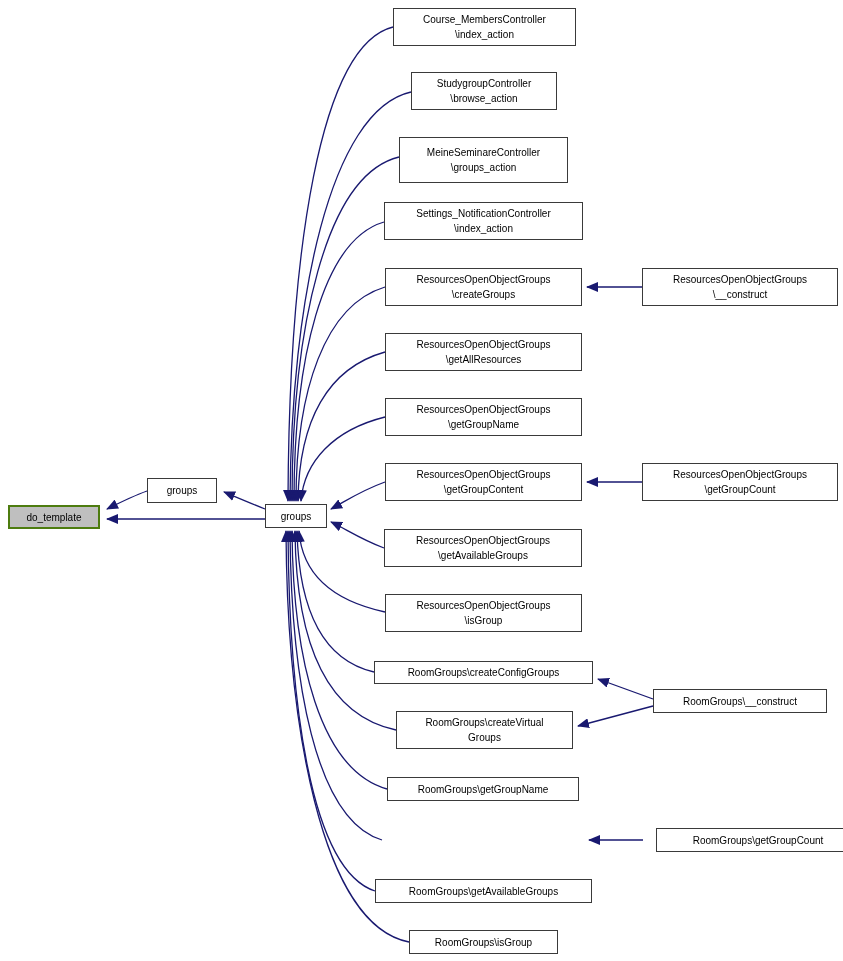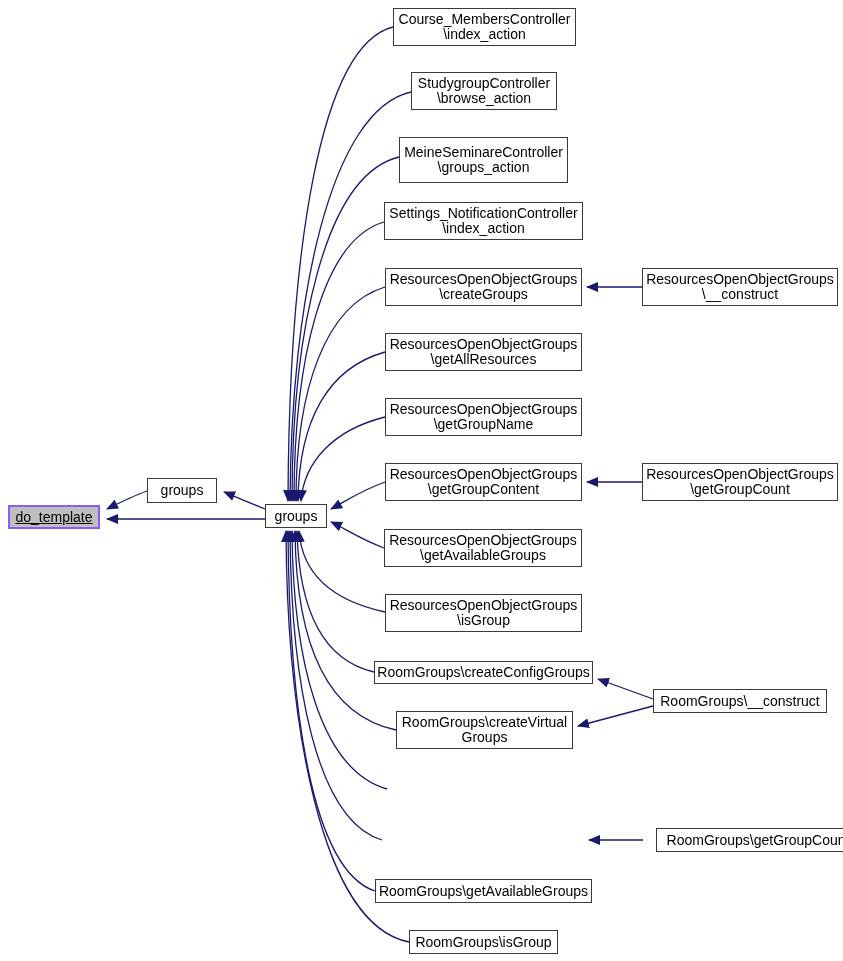--- a/index.html
+++ b/index.html
@@ -10,34 +10,33 @@
     font-family:"Liberation Sans", sans-serif;
     overflow:hidden;
   }
   #edges{position:absolute;left:0;top:0;width:843px;height:961px;}
   .node{
     position:absolute;
     box-sizing:border-box;
     background:#ffffff;
     border:1px solid #3a3a3a;
     color:#000000;
-    font-size:14px;
+    font-size:10px;
     line-height:15px;
     display:flex;
     align-items:center;
     justify-content:center;
     text-align:center;
     white-space:pre-line;
     cursor:pointer;
   }
   .node.focus{
     background:#bfbfbf;
-    border:2px solid #8b5cf6;
+    border:2px solid #4d7c0f;
     cursor:default;
-    text-decoration:underline;
   }
   path.edge{
     fill:none;
     stroke:#191970;
     stroke-width:1.3px;
   }
 </style>
 </head>
 <body>
 
@@ -100,20 +99,21 @@
 \getGroupName</div>
   <div class="node" style="left:385px;top:463px;width:197px;height:38px">ResourcesOpenObjectGroups
 \getGroupContent</div>
   <div class="node" style="left:384px;top:529px;width:198px;height:38px">ResourcesOpenObjectGroups
 \getAvailableGroups</div>
   <div class="node" style="left:385px;top:594px;width:197px;height:38px">ResourcesOpenObjectGroups
 \isGroup</div>
   <div class="node" style="left:396px;top:711px;width:177px;height:38px">RoomGroups\createVirtual
 Groups</div>
   <div class="node" style="left:374px;top:661px;width:219px;height:23px">RoomGroups\createConfigGroups</div>
+  <div class="node" style="left:387px;top:777px;width:192px;height:24px">RoomGroups\getGroupName</div>
   <div class="node" style="left:409px;top:930px;width:149px;height:24px">RoomGroups\isGroup</div>
   <div class="node" style="left:375px;top:879px;width:217px;height:24px">RoomGroups\getAvailableGroups</div>
 
   <div class="node" style="left:642px;top:268px;width:196px;height:38px">ResourcesOpenObjectGroups
 \__construct</div>
   <div class="node" style="left:642px;top:463px;width:196px;height:38px">ResourcesOpenObjectGroups
 \getGroupCount</div>
   <div class="node" style="left:653px;top:689px;width:174px;height:24px">RoomGroups\__construct</div>
   <div class="node" style="left:656px;top:828px;width:204px;height:24px">RoomGroups\getGroupCount</div>
 

